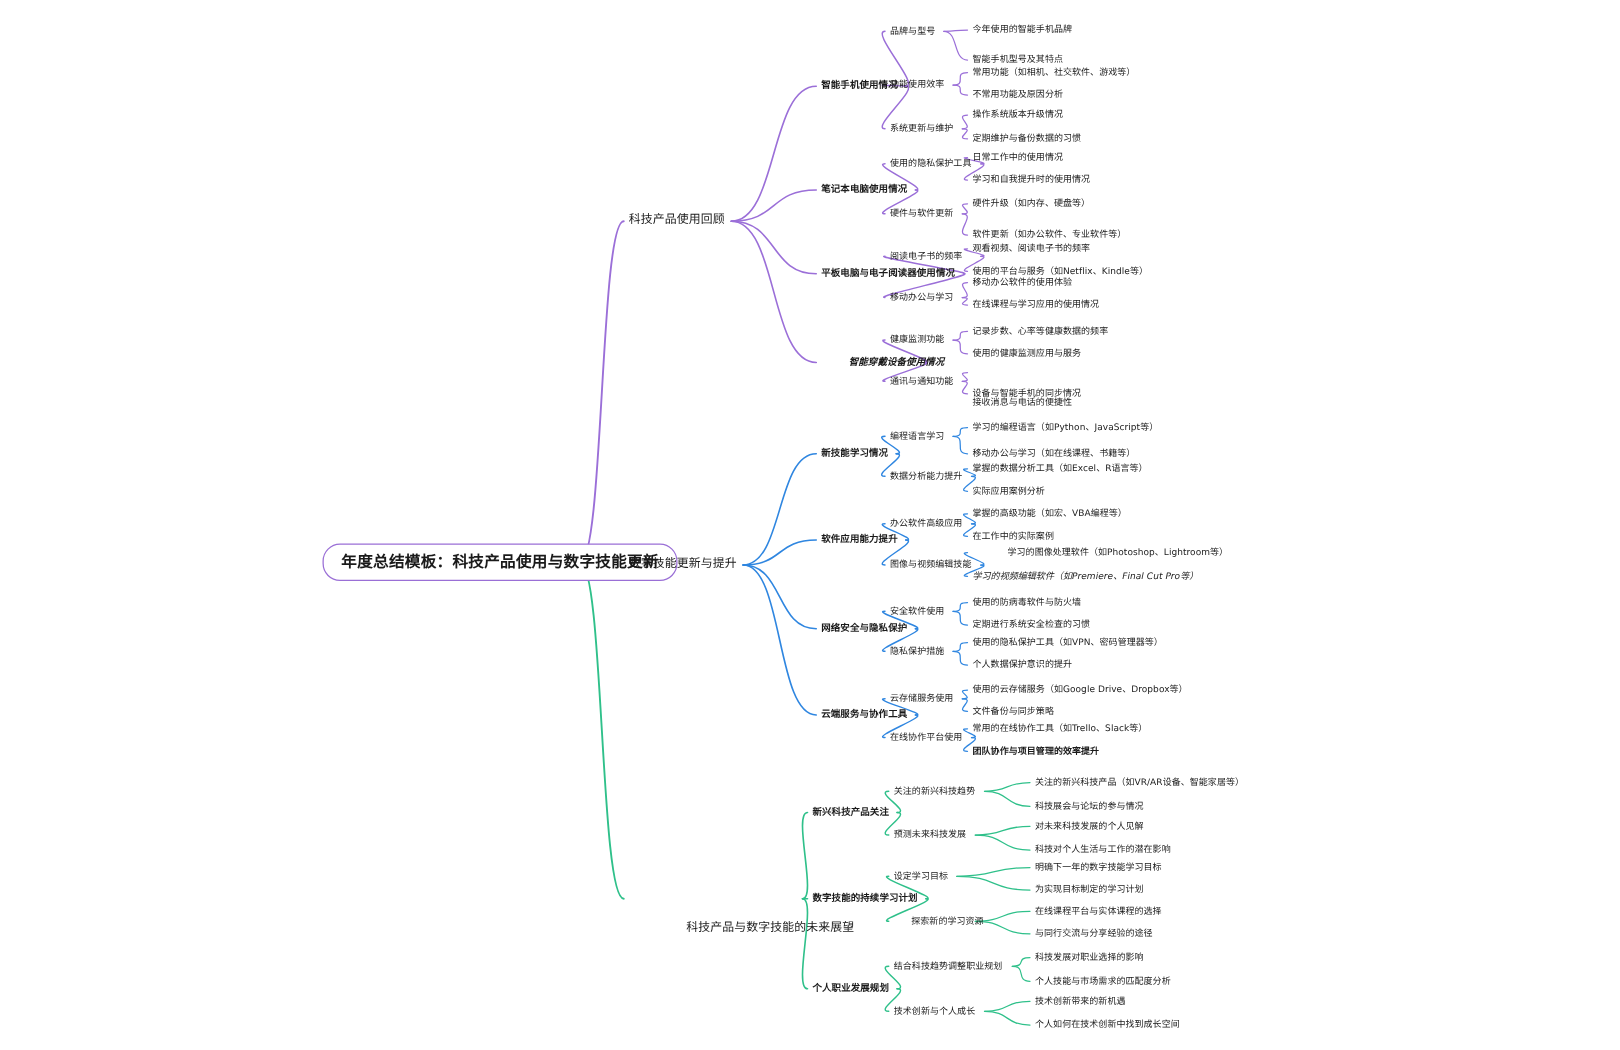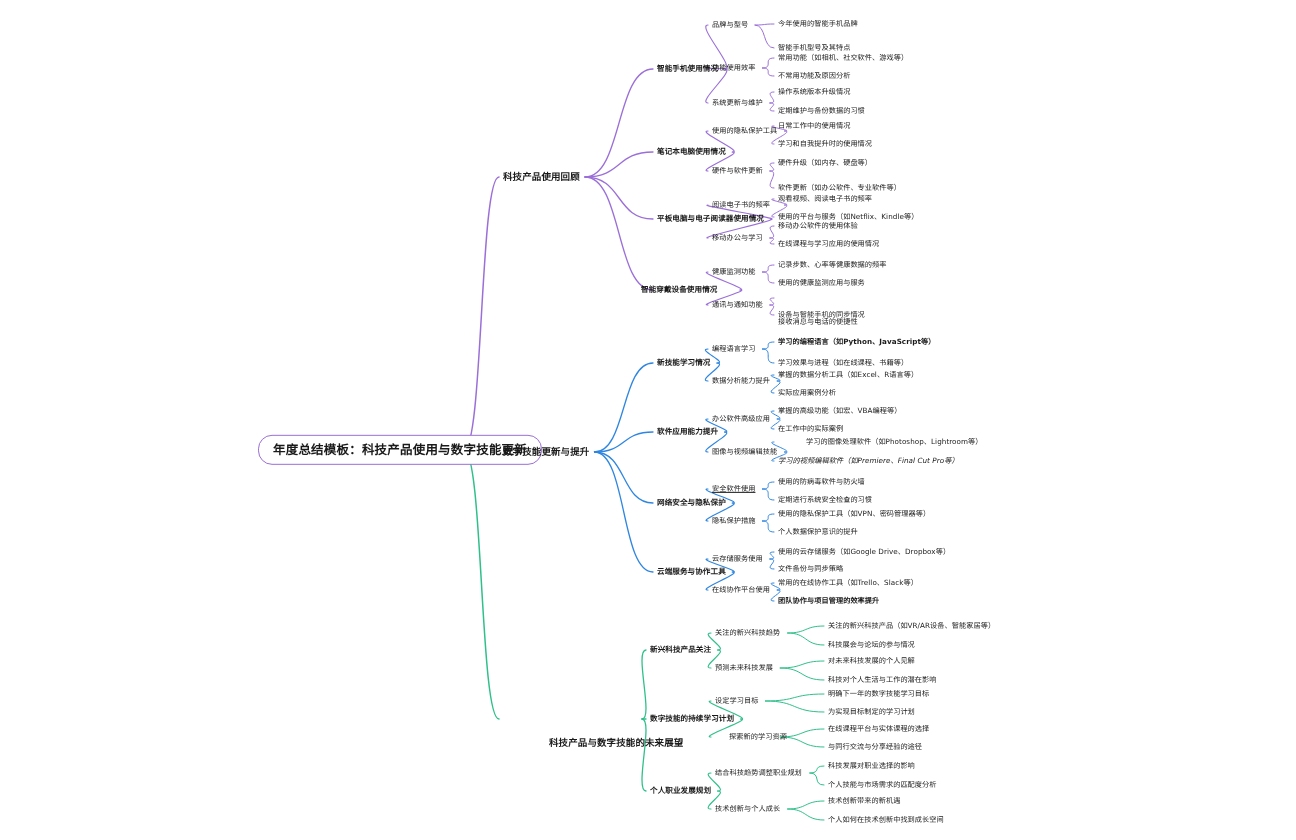--- a/index.html
+++ b/index.html
@@ -34,21 +34,21 @@
     border-radius: 14px;
     background: #ffffff;
     padding: 7px 14px;
     font-size: 12.5px;
     font-weight: bold;
     letter-spacing: 0.2px;
     transform: translate(0, -50%);
   }
   .node-main {
     font-size: 9.5px;
-    font-weight: bold;
+    font-weight: normal;
     transform: translate(0, -50%);
     letter-spacing: 0.1px;
   }
   .node-sub {
     font-size: 7.6px;
     font-weight: bold;
     transform: translate(0, -50%);
     letter-spacing: 0.05px;
   }
   .node-leaf {
@@ -167,44 +167,44 @@
       <div class="node node-leaf" style="left: 712px; top: 171px;">硬件与软件更新</div>
       <div class="node node-leaf" style="left: 778px; top: 163px;">硬件升级（如内存、硬盘等）</div>
       <div class="node node-leaf" style="left: 778px; top: 188px;">软件更新（如办公软件、专业软件等）</div>
       <div class="node node-sub" style="left: 657px; top: 219px;">平板电脑与电子阅读器使用情况</div>
       <div class="node node-leaf" style="left: 712px; top: 205px;">阅读电子书的频率</div>
       <div class="node node-leaf" style="left: 778px; top: 199px;">观看视频、阅读电子书的频率</div>
       <div class="node node-leaf" style="left: 778px; top: 217px;">使用的平台与服务（如Netflix、Kindle等）</div>
       <div class="node node-leaf" style="left: 712px; top: 238px;">移动办公与学习</div>
       <div class="node node-leaf" style="left: 778px; top: 226px;">移动办公软件的使用体验</div>
       <div class="node node-leaf" style="left: 778px; top: 244px;">在线课程与学习应用的使用情况</div>
-      <div class="node node-sub" style="left: 641px; top: 290px;">智能穿戴设备使用情况</div>
+      <div class="node node-sub" style="left: 679px; top: 290px; font-style: italic;">智能穿戴设备使用情况</div>
       <div class="node node-leaf" style="left: 712px; top: 272px;">健康监测功能</div>
       <div class="node node-leaf" style="left: 778px; top: 265px;">记录步数、心率等健康数据的频率</div>
       <div class="node node-leaf" style="left: 778px; top: 283px;">使用的健康监测应用与服务</div>
       <div class="node node-leaf" style="left: 712px; top: 305px;">通讯与通知功能</div>
       <div class="node node-leaf" style="left: 778px; top: 298px; margin-top: 24px;">接收消息与电话的便捷性</div>
       <div class="node node-leaf" style="left: 778px; top: 315px;">设备与智能手机的同步情况</div>
       <div class="node node-main" style="left: 503px; top: 452px;">数字技能更新与提升</div>
       <div class="node node-sub" style="left: 657px; top: 363px;">新技能学习情况</div>
       <div class="node node-leaf" style="left: 712px; top: 349px;">编程语言学习</div>
-      <div class="node node-leaf" style="left: 778px; top: 342px; font-weight: bold;">学习的编程语言（如Python、JavaScript等）</div>
-      <div class="node node-leaf" style="left: 778px; top: 363px;">学习效果与进程（如在线课程、书籍等）</div>
+      <div class="node node-leaf" style="left: 778px; top: 342px;">学习的编程语言（如Python、JavaScript等）</div>
+      <div class="node node-leaf" style="left: 778px; top: 363px;">移动办公与学习（如在线课程、书籍等）</div>
       <div class="node node-leaf" style="left: 712px; top: 381px;">数据分析能力提升</div>
       <div class="node node-leaf" style="left: 778px; top: 375px;">掌握的数据分析工具（如Excel、R语言等）</div>
       <div class="node node-leaf" style="left: 778px; top: 393px;">实际应用案例分析</div>
       <div class="node node-sub" style="left: 657px; top: 432px;">软件应用能力提升</div>
       <div class="node node-leaf" style="left: 712px; top: 419px;">办公软件高级应用</div>
       <div class="node node-leaf" style="left: 778px; top: 411px;">掌握的高级功能（如宏、VBA编程等）</div>
       <div class="node node-leaf" style="left: 778px; top: 429px;">在工作中的实际案例</div>
       <div class="node node-leaf" style="left: 712px; top: 452px;">图像与视频编辑技能</div>
       <div class="node node-leaf" style="left: 806px; top: 442px;">学习的图像处理软件（如Photoshop、Lightroom等）</div>
       <div class="node node-leaf" style="left: 778px; top: 461px; font-style: italic;">学习的视频编辑软件（如Premiere、Final Cut Pro等）</div>
       <div class="node node-sub" style="left: 657px; top: 503px;">网络安全与隐私保护</div>
-      <div class="node node-leaf" style="left: 712px; top: 489px; text-decoration: underline;">安全软件使用</div>
+      <div class="node node-leaf" style="left: 712px; top: 489px;">安全软件使用</div>
       <div class="node node-leaf" style="left: 778px; top: 482px;">使用的防病毒软件与防火墙</div>
       <div class="node node-leaf" style="left: 778px; top: 500px;">定期进行系统安全检查的习惯</div>
       <div class="node node-leaf" style="left: 712px; top: 521px;">隐私保护措施</div>
       <div class="node node-leaf" style="left: 778px; top: 514px;">使用的隐私保护工具（如VPN、密码管理器等）</div>
       <div class="node node-leaf" style="left: 778px; top: 532px;">个人数据保护意识的提升</div>
       <div class="node node-sub" style="left: 657px; top: 572px;">云端服务与协作工具</div>
       <div class="node node-leaf" style="left: 712px; top: 559px;">云存储服务使用</div>
       <div class="node node-leaf" style="left: 778px; top: 552px;">使用的云存储服务（如Google Drive、Dropbox等）</div>
       <div class="node node-leaf" style="left: 778px; top: 569px;">文件备份与同步策略</div>
       <div class="node node-leaf" style="left: 712px; top: 590px;">在线协作平台使用</div>

